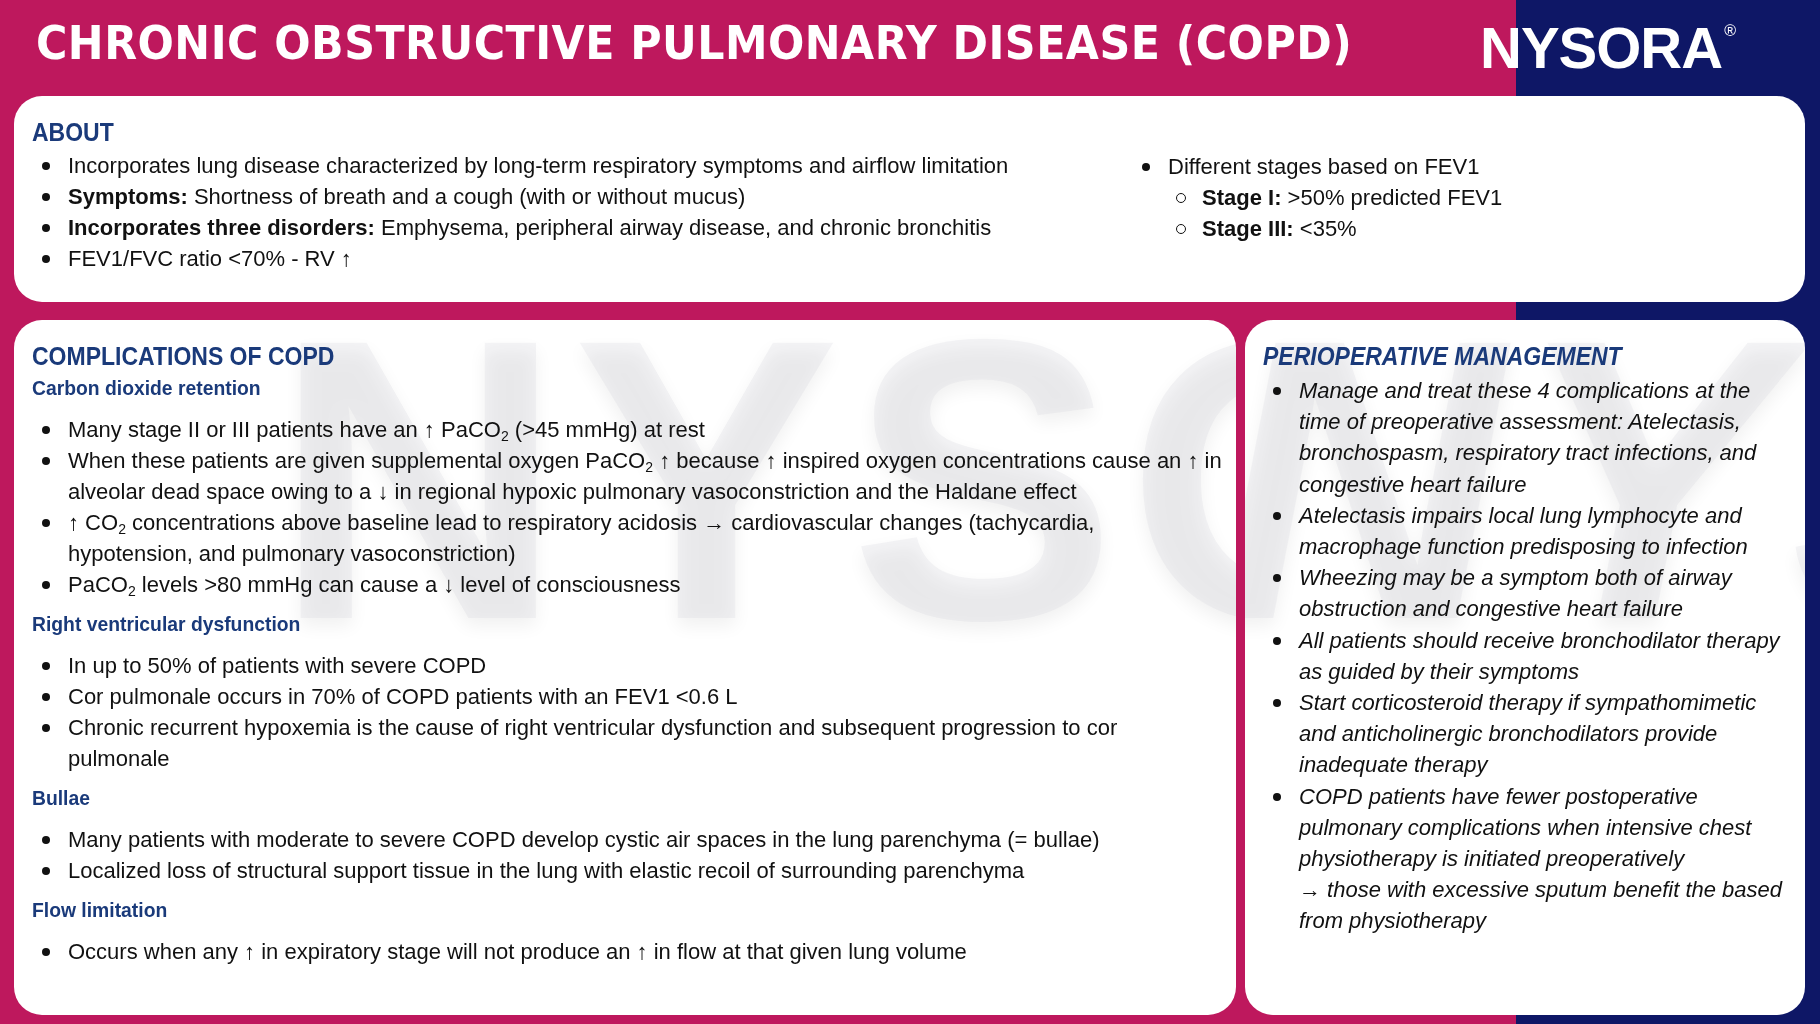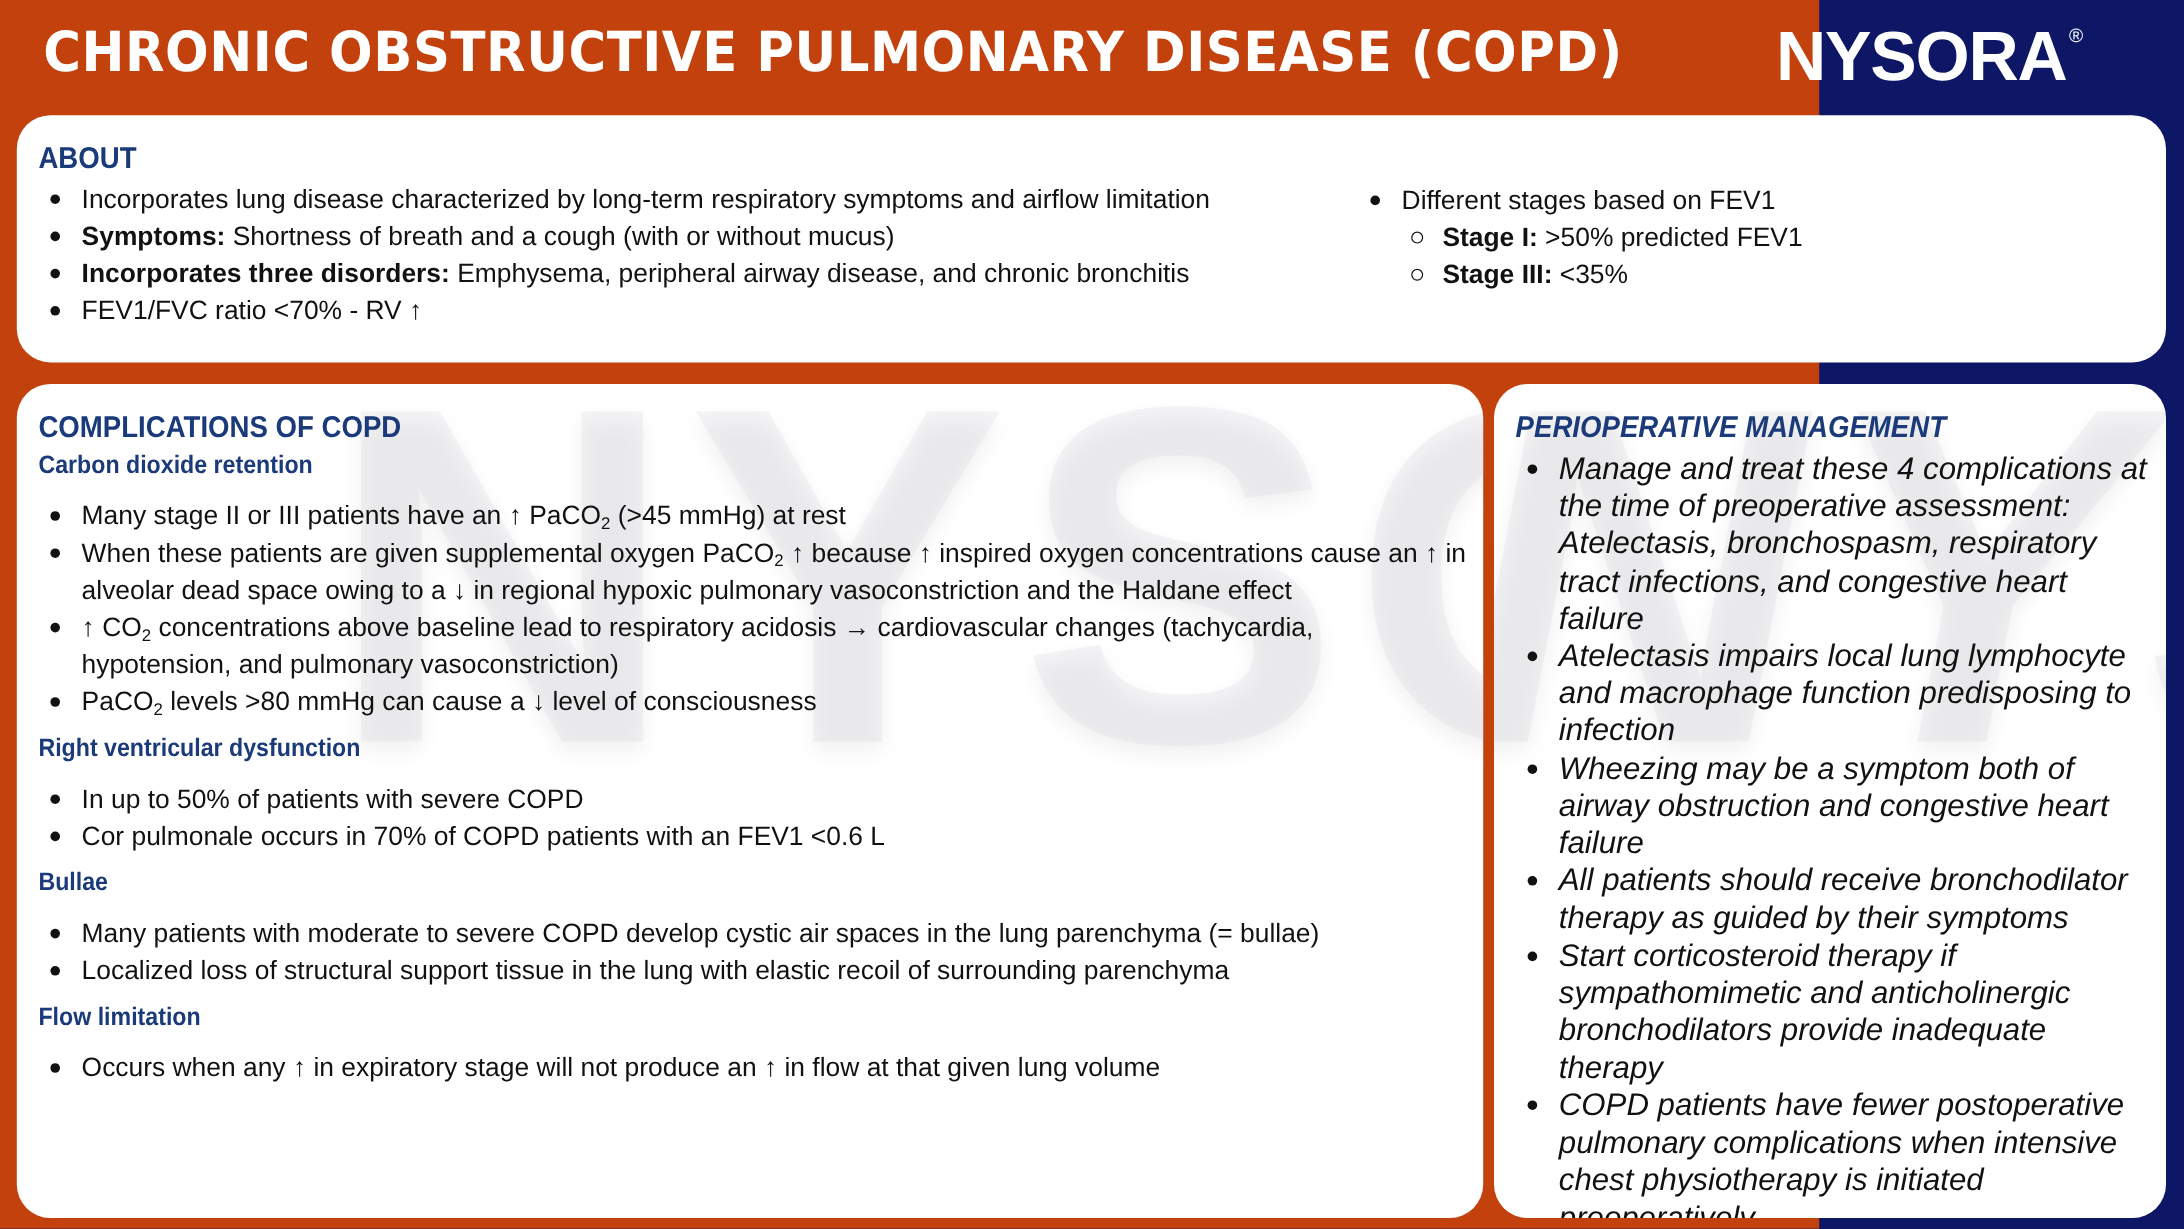--- a/index.html
+++ b/index.html
@@ -1,21 +1,21 @@
 <!DOCTYPE html>
 <html><head>
 <meta charset="utf-8">
 <style>
   * { box-sizing: border-box; margin: 0; padding: 0; }
   html, body {
     width: 1820px; height: 1024px; overflow: hidden;
     background: #0e1766;
     font-family: "Liberation Sans", sans-serif;
   }
-  .page { position: relative; width: 1516px; height: 1024px; background: #c2410c; }
+  .page { position: relative; width: 1516px; height: 1024px; background: #be185d; }
 
   .header {
     position: absolute; left: 0; top: 0; width: 1820px; height: 92px;
     display: flex; align-items: center;
   }
   .title {
     position: absolute; left: 36px; top: 16px;
     color: #ffffff; font-weight: 900; font-size: 46px; letter-spacing: 0.5px;
     font-family: "DejaVu Sans", sans-serif;
     transform: scaleX(0.93); transform-origin: left center;
@@ -76,21 +76,21 @@
   .about-left { position: absolute; left: 18px; top: 54px; width: 1100px; }
   .about-right { position: absolute; left: 1118px; top: 55px; width: 600px; }
 
   .comp-title { position: absolute; left: 18px; top: 22px; }
   .comp-body { position: absolute; left: 18px; top: 56px; width: 1190px; }
   .comp-body h3 { margin-top: 0; }
   .comp-body ul { margin-top: 14px; margin-bottom: 12px; }
 
   .peri-title { position: absolute; left: 18px; top: 22px; }
   .peri-body { position: absolute; left: 18px; top: 55px; width: 530px; }
-  .peri-body li { font-size: 26px; line-height: 31.2px; }
+  .peri-body li { font-size: 22px; line-height: 31.2px; }
 </style>
 </head>
 <body>
 
 <div class="page">
 
   <div class="header">
     <div class="title">CHRONIC OBSTRUCTIVE PULMONARY DISEASE (COPD)</div>
     <div class="logo"><span>NYSORA</span><sup>®</sup></div>
   </div>
@@ -118,20 +118,21 @@
       <ul>
         <li><span>Many stage II or III patients have an ↑ PaCO</span><sub class="s">2</sub><span> (&gt;45 mmHg) at rest</span></li>
         <li><span>When these patients are given supplemental oxygen PaCO</span><sub class="s">2</sub><span> ↑ because ↑ inspired oxygen concentrations cause an ↑ in alveolar dead space owing to a ↓ in regional hypoxic pulmonary vasoconstriction and the Haldane effect</span></li>
         <li><span>↑ CO</span><sub class="s">2</sub><span> concentrations above baseline lead to respiratory acidosis → cardiovascular changes (tachycardia, hypotension, and pulmonary vasoconstriction)</span></li>
         <li><span>PaCO</span><sub class="s">2</sub><span> levels &gt;80 mmHg can cause a ↓ level of consciousness</span></li>
       </ul>
       <h3>Right ventricular dysfunction</h3>
       <ul>
         <li>In up to 50% of patients with severe COPD</li>
         <li>Cor pulmonale occurs in 70% of COPD patients with an FEV1 &lt;0.6 L</li>
+        <li>Chronic recurrent hypoxemia is the cause of right ventricular dysfunction and subsequent progression to cor pulmonale</li>
       </ul>
       <h3>Bullae</h3>
       <ul>
         <li>Many patients with moderate to severe COPD develop cystic air spaces in the lung parenchyma (= bullae)</li>
         <li>Localized loss of structural support tissue in the lung with elastic recoil of surrounding parenchyma</li>
       </ul>
       <h3>Flow limitation</h3>
       <ul>
         <li>Occurs when any ↑ in expiratory stage will not produce an ↑ in flow at that given lung volume</li>
       </ul>

